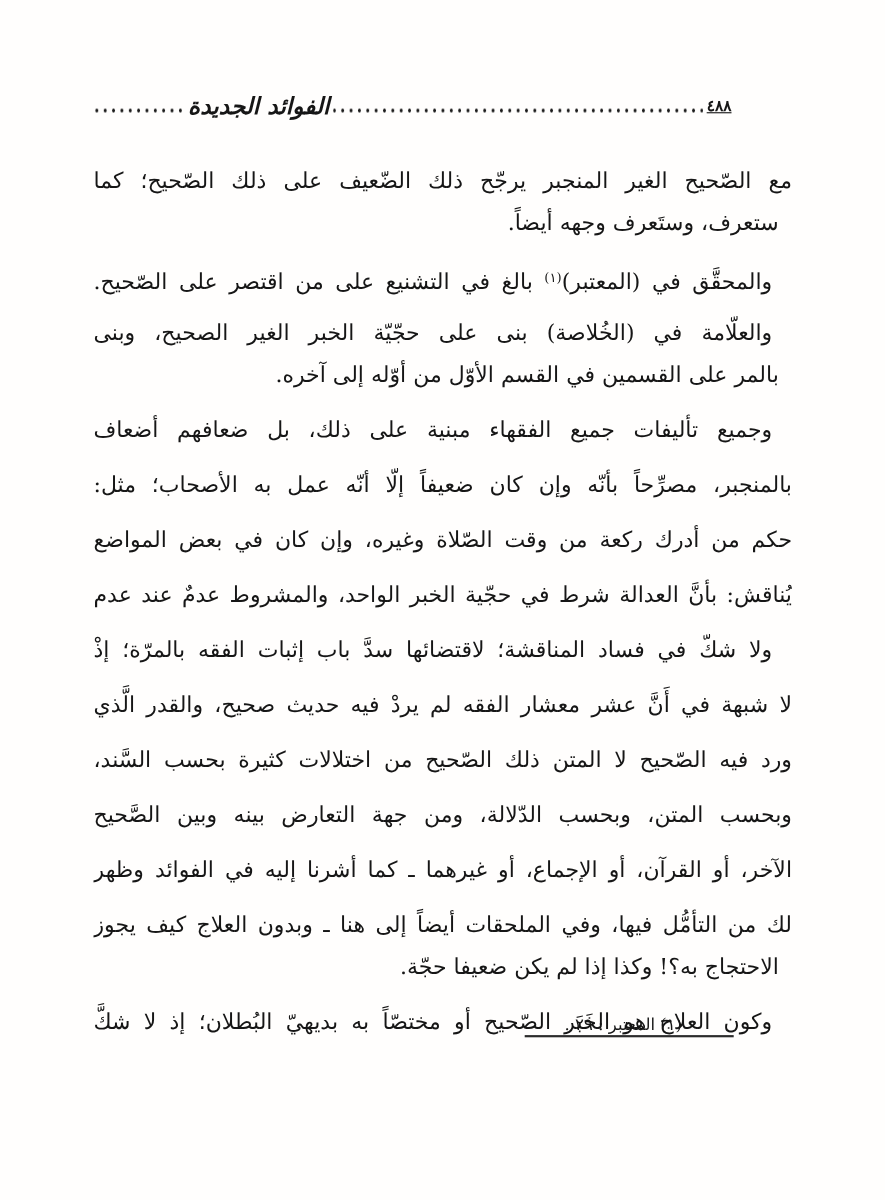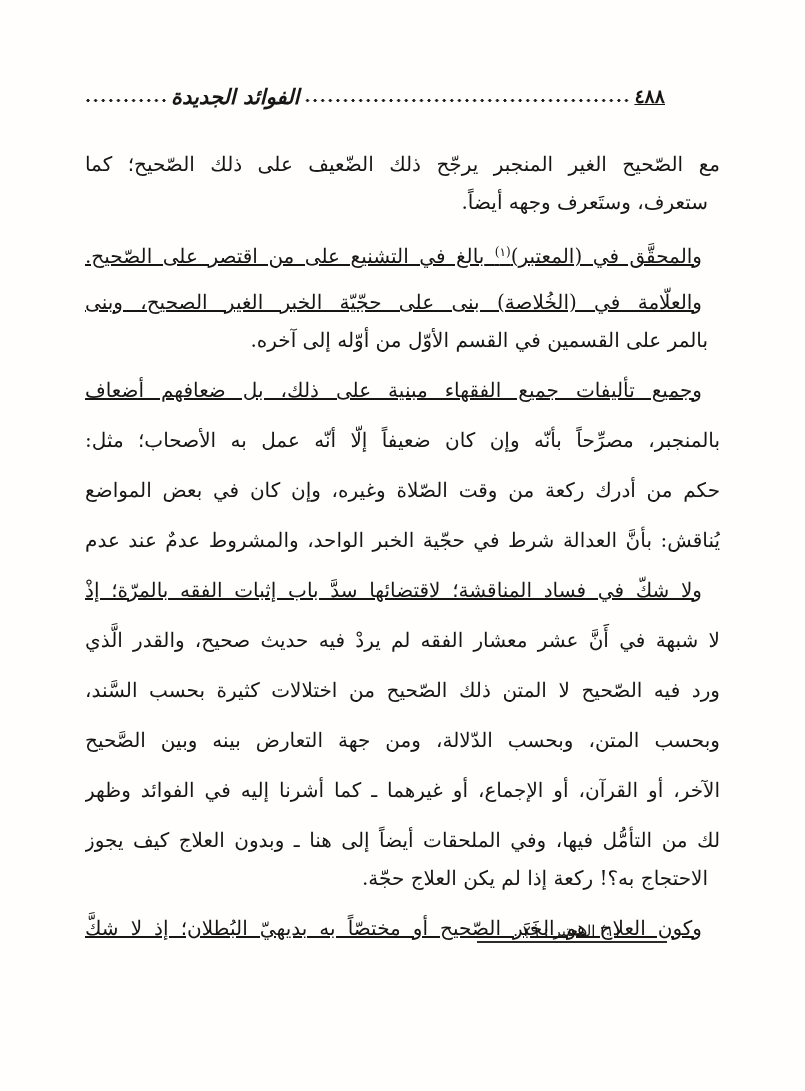--- a/index.html
+++ b/index.html
@@ -22,21 +22,21 @@
     top: 80px;
     right: 137px;
     left: 85px;
     height: 32px;
     display: flex;
     direction: rtl;
     align-items: center;
     font-weight: bold;
   }
   .pagenum {
-    font-size: 19px;
+    font-size: 14px;
     flex: 0 0 auto;
     padding: 0 3px;
     text-decoration: underline;
   }
   .leader {
     align-self: flex-end;
     height: 9px;
     margin-bottom: 7px;
     background-image: radial-gradient(circle, #1d1d1d 1.35px, transparent 1.75px);
     background-size: 7.6px 9px;
@@ -70,21 +70,21 @@
   .ln.full {
     text-align: justify;
     text-align-last: justify;
     margin-top: 12px;
   }
   .ln.short {
     text-align: left;
     text-align-last: right;
     padding-right: 12px;
   }
-  .ln.indent { padding-right: 18px; text-decoration: underline; }
+  .ln.indent { padding-right: 18px; }
   .fnref {
     font-size: 12px;
     vertical-align: 7px;
     letter-spacing: 0;
   }
   
   .footnote-sep {
     position: absolute;
     top: 941px;
     right: 138px;
@@ -121,21 +121,21 @@
     <div class="ln full indent">وجميع تأليفات جميع الفقهاء مبنية على ذلك، بل ضعافهم أضعاف</div>
     <div class="ln full">بالمنجبر، مصرِّحاً بأنّه وإن كان ضعيفاً إلّا أنّه عمل به الأصحاب؛ مثل:</div>
     <div class="ln full">حكم من أدرك ركعة من وقت الصّلاة وغيره، وإن كان في بعض المواضع</div>
     <div class="ln full">يُناقش: بأنَّ العدالة شرط في حجّية الخبر الواحد، والمشروط عدمٌ عند عدم</div>
     <div class="ln full indent">ولا شكّ في فساد المناقشة؛ لاقتضائها سدَّ باب إثبات الفقه بالمرّة؛ إذْ</div>
     <div class="ln full">لا شبهة في أَنَّ عشر معشار الفقه لم يردْ فيه حديث صحيح، والقدر الَّذي</div>
     <div class="ln full">ورد فيه الصّحيح لا المتن ذلك الصّحيح من اختلالات كثيرة بحسب السَّند،</div>
     <div class="ln full">وبحسب المتن، وبحسب الدّلالة، ومن جهة التعارض بينه وبين الصَّحيح</div>
     <div class="ln full">الآخر، أو القرآن، أو الإجماع، أو غيرهما ـ كما أشرنا إليه في الفوائد وظهر</div>
     <div class="ln full">لك من التأمُّل فيها، وفي الملحقات أيضاً إلى هنا ـ وبدون العلاج كيف يجوز</div>
-    <div class="ln short">الاحتجاج به؟! ركعة إذا لم يكن العلاج حجّة.</div>
+    <div class="ln short">الاحتجاج به؟! وكذا إذا لم يكن ضعيفا حجّة.</div>
     <div class="ln full indent">وكون العلاج هو الخَبَر الصّحيح أو مختصّاً به بديهيّ البُطلان؛ إذ لا شكَّ</div>
   </div>
 
   <div class="footnote-sep"></div>
 
   <div class="footnote">
     <span>(١) المعتبر : ٢٩ .</span>
   </div>
 
 </div>

